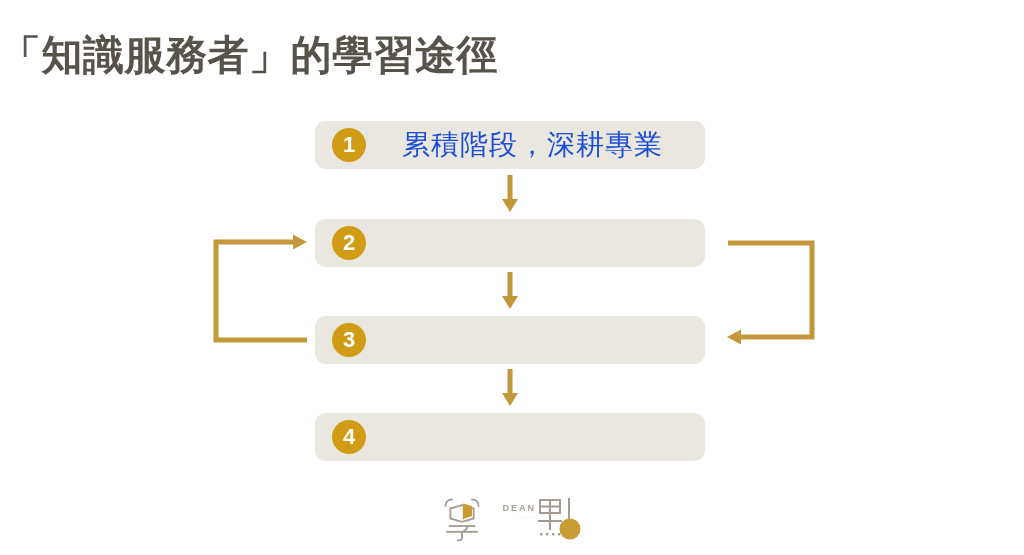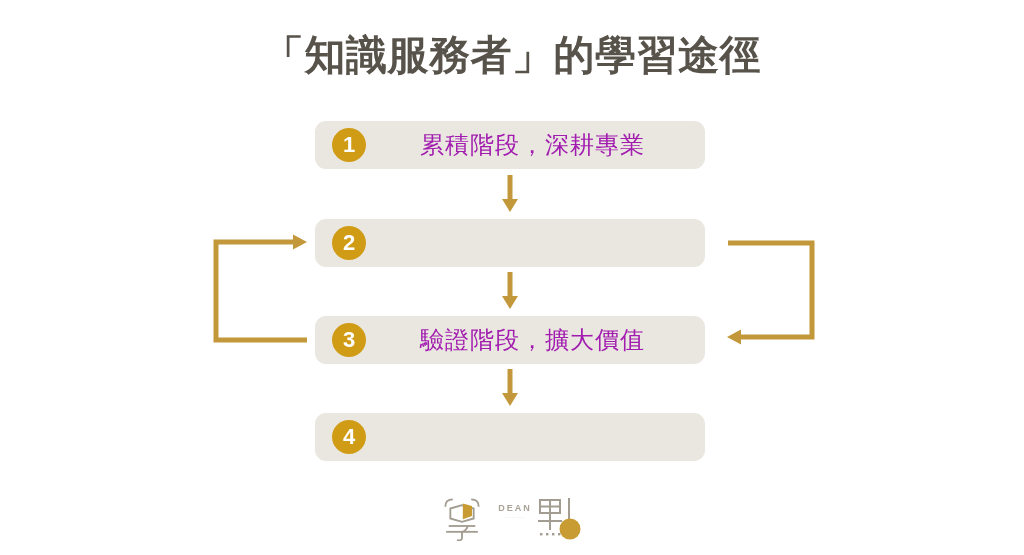--- a/index.html
+++ b/index.html
@@ -2,44 +2,44 @@
 <html><head>
 <meta charset="utf-8">
 <style>
   html,body{margin:0;padding:0;background:#ffffff;}
   .canvas{
     position:relative;width:1024px;height:555px;background:#ffffff;overflow:hidden;
     font-family:"Liberation Sans","DejaVu Sans",sans-serif;
   }
   .title{
     position:absolute;left:0;top:30px;width:1024px;height:50px;line-height:50px;
-    margin:0;text-align:center;font-size:41px;font-weight:600;color:#57534B;
+    margin:0;font-size:41px;font-weight:600;color:#57534B;
     letter-spacing:0.5px;
   }
   .step{
     position:absolute;left:315px;width:390px;height:48px;background:#EAE7E1;
     border-radius:11px;display:flex;align-items:center;box-sizing:border-box;
     padding-left:17px;
   }
   .step-num{
     flex:none;width:34px;height:34px;border-radius:50%;background:#D19C15;
     color:#ffffff;font-size:22px;font-weight:bold;display:flex;
     align-items:center;justify-content:center;
   }
   .step-label{
-    flex:1;text-align:center;font-size:24px;color:#a21caf;letter-spacing:1px;
+    flex:1;text-align:center;font-size:28px;color:#1d4ed8;letter-spacing:1px;
     padding-right:6px;white-space:nowrap;
   }
   .arrows{position:absolute;left:0;top:0;width:1024px;height:555px;pointer-events:none;}
   .logo{
     position:absolute;left:440px;top:490px;width:150px;height:55px;
     display:flex;align-items:flex-start;
   }
   .logo-xue{position:absolute;left:2px;top:6px;}
-  .logo-mid{position:absolute;left:54px;top:13px;width:42px;text-align:center;}
+  .logo-mid{position:absolute;left:54px;top:13px;width:42px;text-align:right;}
   .brand-name{
     font-size:9px;font-weight:bold;color:#A8A297;letter-spacing:2px;line-height:10px;
   }
   .brand-subtext{
     font-size:4px;color:#B5AFA4;letter-spacing:1px;line-height:5px;margin-top:2px;
     white-space:nowrap;overflow:hidden;
   }
   .logo-dian{position:absolute;left:96px;top:2px;}
 </style>
 </head>
@@ -53,21 +53,20 @@
     <span class="step-num">1</span>
     <span class="step-label">累積階段，深耕專業</span>
   </div>
 
   <div class="step" style="top:219px">
     <span class="step-num">2</span>
   </div>
 
   <div class="step" style="top:316px">
     <span class="step-num">3</span>
-    <span class="step-label">驗證階段，擴大價值</span>
   </div>
 
   <div class="step" style="top:413px">
     <span class="step-num">4</span>
   </div>
 
   <svg class="arrows" viewBox="0 0 1024 555" xmlns="http://www.w3.org/2000/svg">
 
     <g stroke="#C2983B" fill="#C2983B">
       <line x1="510" y1="175" x2="510" y2="200" stroke-width="5"></line>

